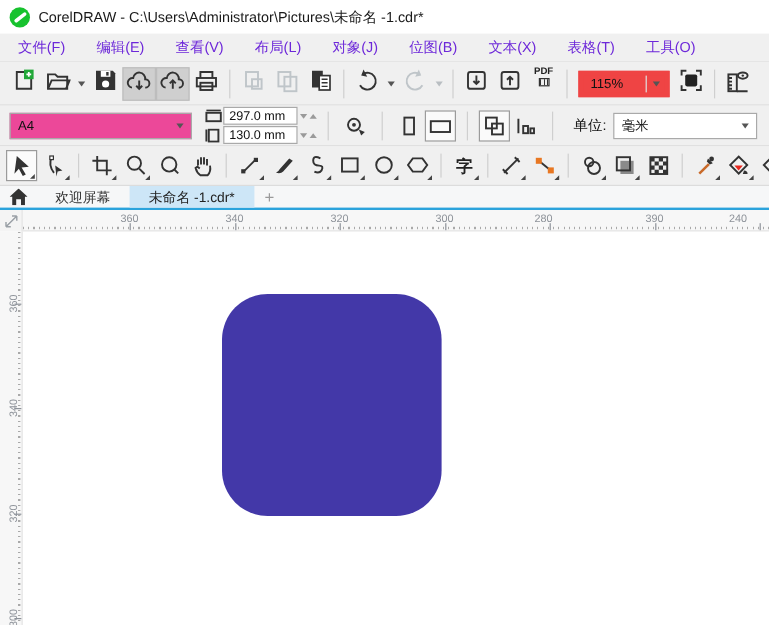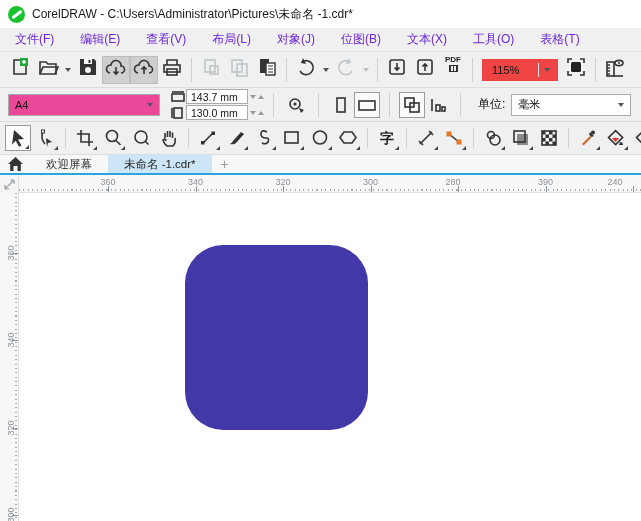--- a/index.html
+++ b/index.html
@@ -99,22 +99,22 @@
 </div>
 
 <div class="menubar">
   <span class="menu-item">文件(F)</span>
   <span class="menu-item">编辑(E)</span>
   <span class="menu-item">查看(V)</span>
   <span class="menu-item">布局(L)</span>
   <span class="menu-item">对象(J)</span>
   <span class="menu-item">位图(B)</span>
   <span class="menu-item">文本(X)</span>
+  <span class="menu-item">表格(T)</span>
   <span class="menu-item">工具(O)</span>
-  <span class="menu-item">表格(T)</span>
 </div>
 
 <div class="bar toolbar">
   <div class="tbtn">
     <svg width="22" height="22" viewBox="0 0 22 22">
       <path class="dk" d="M5 4 h8 l4 4 v10 h-12 z"></path>
       <rect x="11" y="2" width="8" height="8" fill="#21a838"></rect>
       <path d="M15 4 v4 M13 6 h4" stroke="#fff" stroke-width="1.5"></path>
     </svg>
   </div>
@@ -234,21 +234,21 @@
     <span class="dd">
         <span class="drop-arrow" style="margin:0"></span>
       </span>
   </div>
   <div class="dims">
     <div class="dim-row">
       <svg width="16" height="12" viewBox="0 0 16 12">
         <rect class="dk" x="2" y="3" width="12" height="7"></rect>
           <path class="dk" d="M2 1 h12"></path>
       </svg>
-      <span class="dim-field">143.7 mm</span>
+      <span class="dim-field">297.0 mm</span>
       <span class="spin">
           <i class="dn"></i>
           <i class="up"></i>
         </span>
     </div>
     <div class="dim-row">
       <svg width="16" height="12" viewBox="0 0 16 12">
         <rect class="dk" x="4" y="1" width="8" height="10"></rect>
           <path class="dk" d="M2 1 v10"></path>
       </svg>

